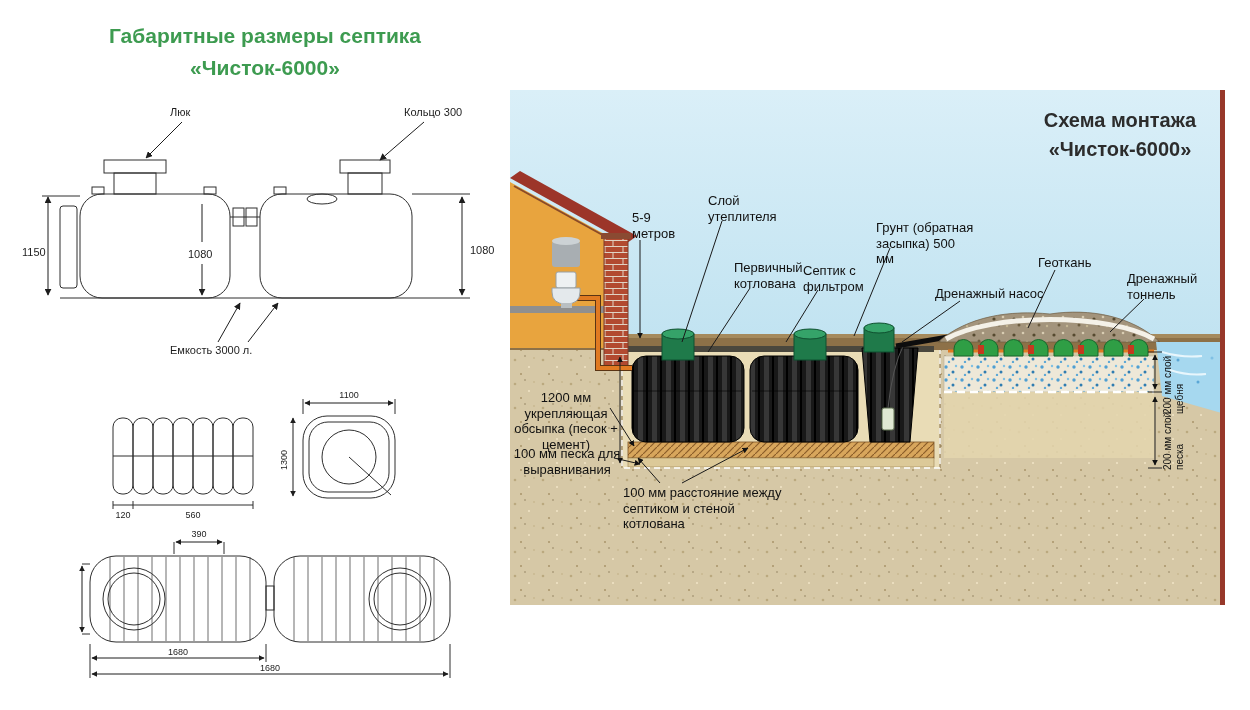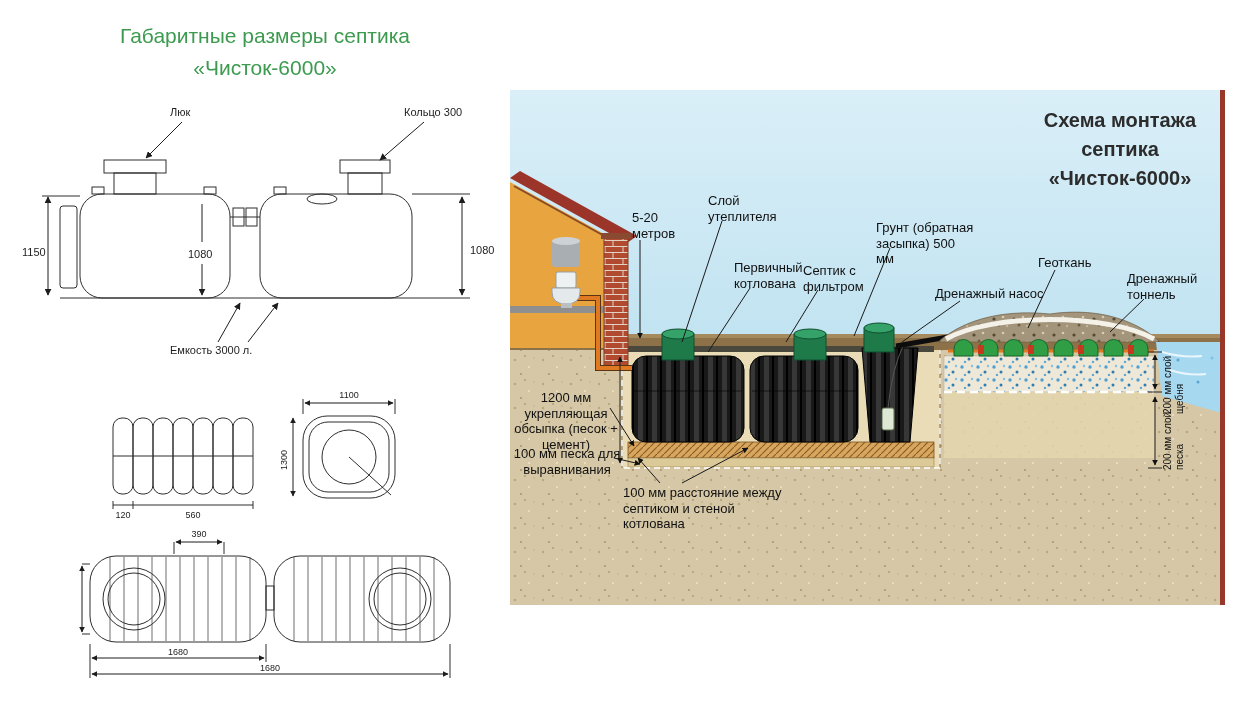--- a/index.html
+++ b/index.html
@@ -10,21 +10,21 @@
     position:relative;
     overflow:hidden;
   }
   .page { position:absolute; inset:0; }
 
   
   .left-title {
     position:absolute; left:65px; top:20px; width:400px;
     text-align:center;
     color:var(--accent-green,#3d9b50);
-    font-size:21px; line-height:1.5; font-weight:400;
+    font-size:21px; line-height:1.5; font-weight:700;
   }
   svg.tech { position:absolute; }
   svg text { font-family:"Liberation Sans", sans-serif; }
 
   
   .scene-wrap { position:absolute; left:510px; top:90px; width:715px; height:515px; }
   .scene { position:absolute; left:0; top:0; }
   .scheme-title {
     position:absolute; left:505px; top:16px; width:210px;
     text-align:center; font-size:20px; font-weight:600;
@@ -331,25 +331,24 @@
         <path d="M645 265 V299" marker-start="url(#arrS)" marker-end="url(#arrS)"></path>
         <path d="M645 307 V375" marker-start="url(#arrS)" marker-end="url(#arrS)"></path>
         <path d="M638 262 h14 M638 302 h14 M638 378 h14"></path>
       </g>
 
       <rect x="710" y="0" width="5" height="515" fill="#97382a"></rect>
     </svg>
 
     <div class="scheme-title">
       <div>Схема монтажа</div>
-      <div>септика</div>
       <div>«Чисток-6000»</div>
     </div>
 
-    <div class="lbl" style="left:122px; top:120px; width:48px;">5-20 метров</div>
+    <div class="lbl" style="left:122px; top:120px; width:48px;">5-9 метров</div>
     <div class="lbl" style="left:198px; top:103px; width:72px;">Слой утеплителя</div>
     <div class="lbl" style="left:224px; top:170px; width:70px;">Первичный котлована</div>
     <div class="lbl" style="left:293px; top:173px; width:62px;">Септик с фильтром</div>
     <div class="lbl" style="left:366px; top:130px; width:100px;">Грунт (обратная засыпка) 500 мм</div>
     <div class="lbl" style="left:528px; top:165px; width:60px;">Геоткань</div>
     <div class="lbl" style="left:425px; top:196px; width:110px;">Дренажный насос</div>
     <div class="lbl" style="left:617px; top:181px; width:72px;">Дренажный тоннель</div>
     <div class="lbl right" style="left:0px; top:300px; width:112px;">1200 мм укрепляющая обсыпка (песок + цемент)</div>
     <div class="lbl right" style="left:2px; top:356px; width:110px;">100 мм песка для выравнивания</div>
     <div class="lbl" style="left:113px; top:395px; width:170px;">100 мм расстояние между септиком и стеной котлована</div>

